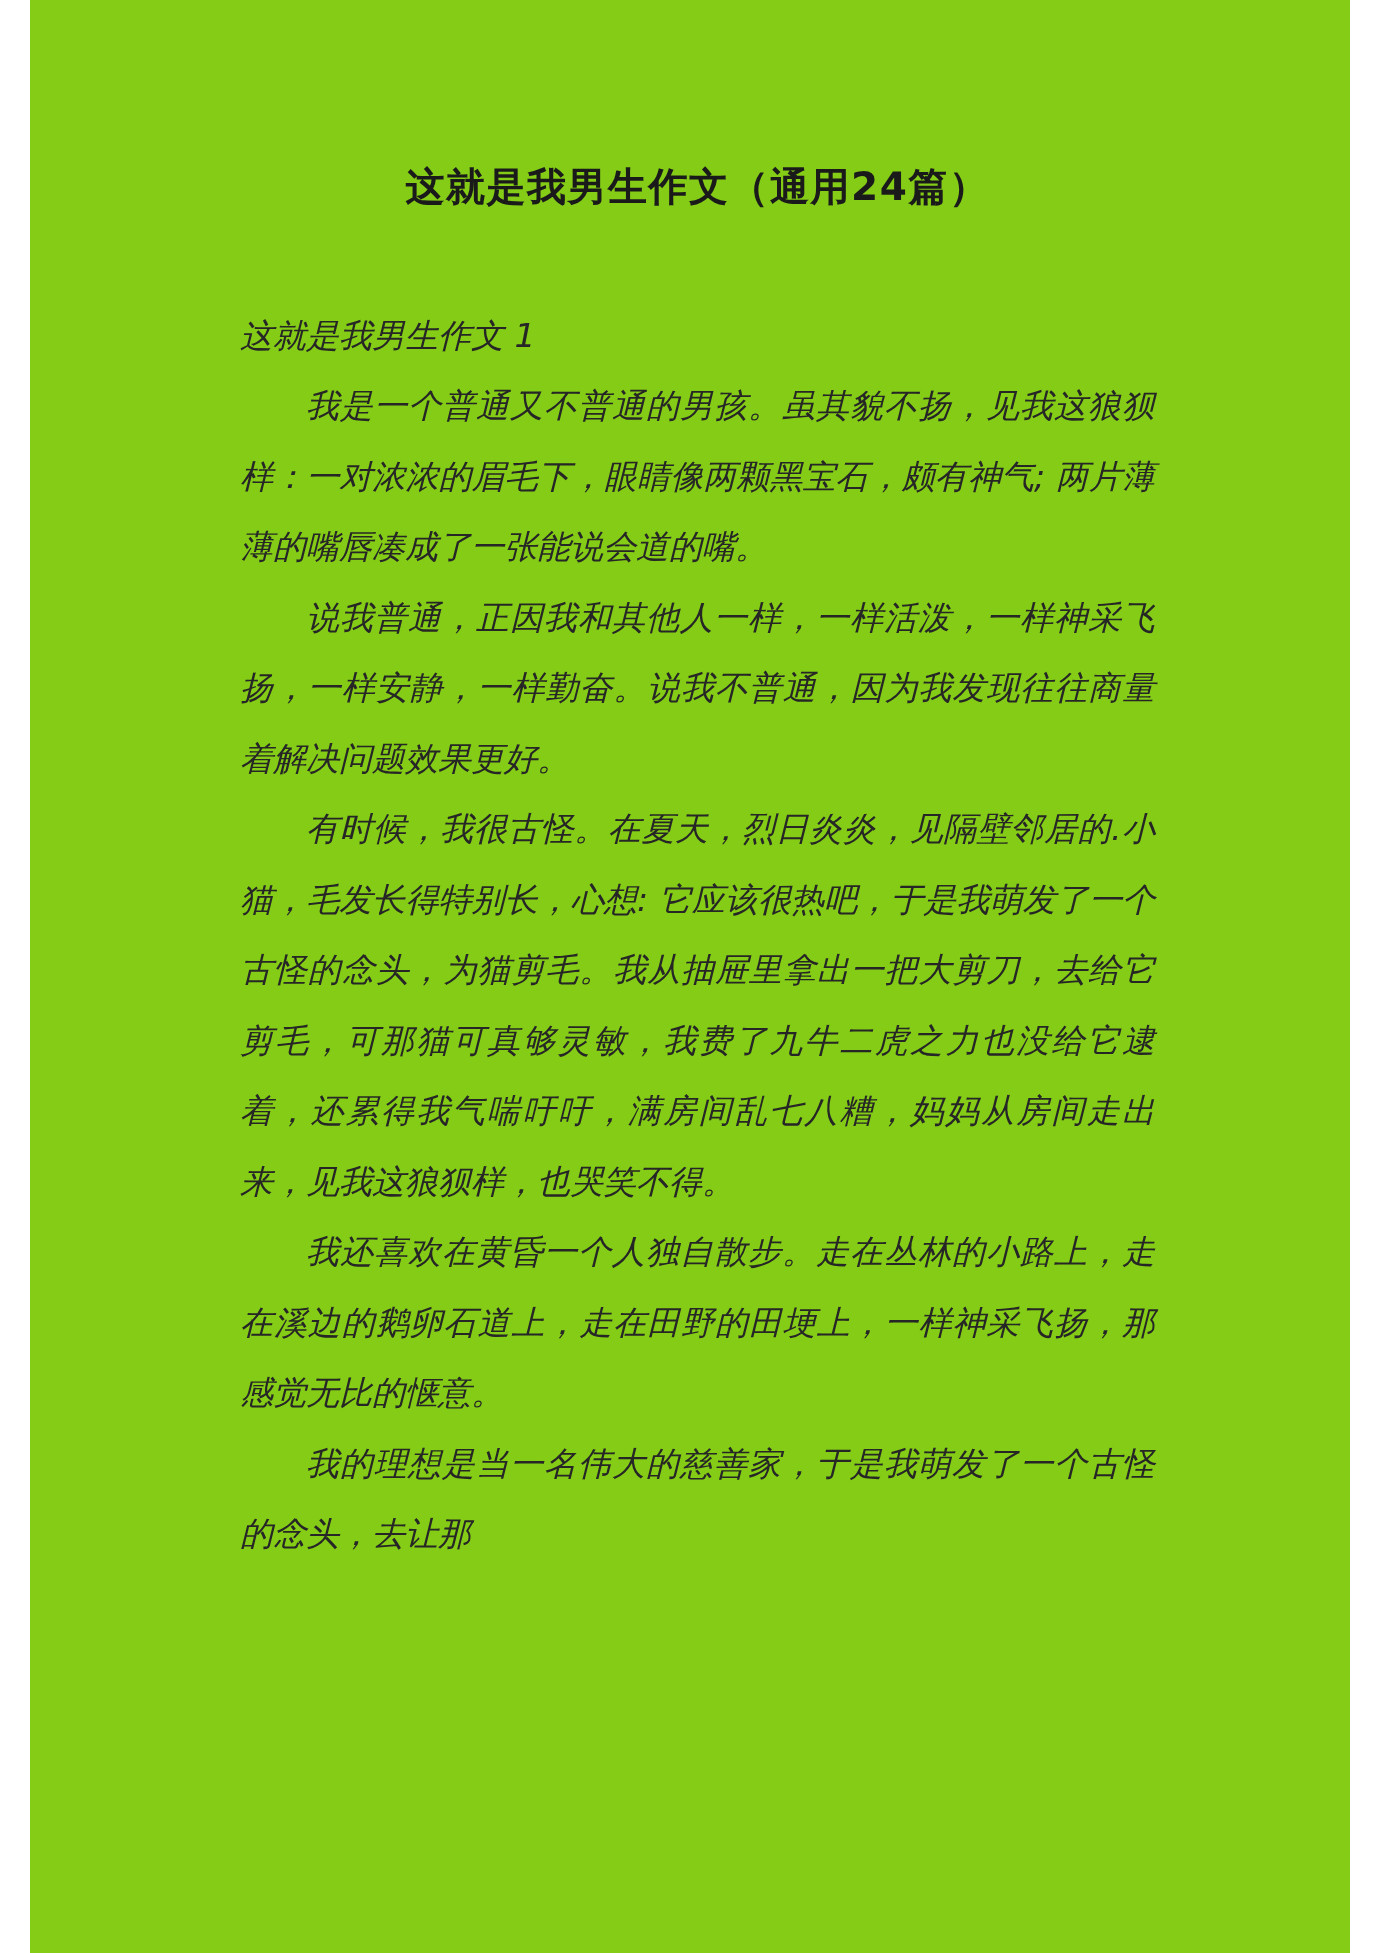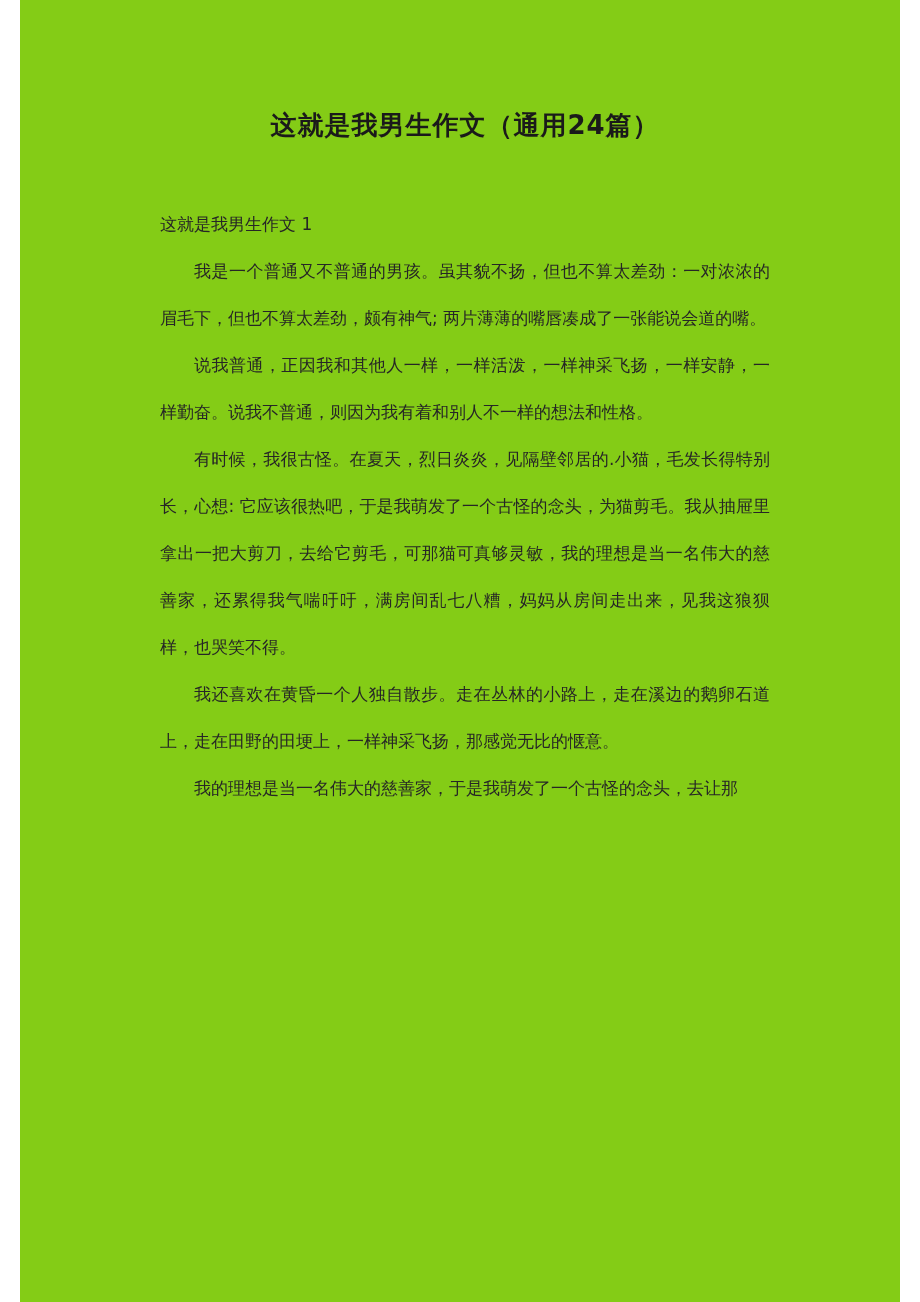--- a/index.html
+++ b/index.html
@@ -25,42 +25,43 @@
   .title {
     margin: 0 0 58px 0;
     text-align: center;
     font-size: 26px;
     font-weight: bold;
     color: #1a1a1a;
     letter-spacing: 1px;
     line-height: 1.35;
   }
   .doc-body {
-    font-size: 17px;
+    font-size: 22px;
     line-height: 47px;
+    font-style: italic;
   }
   .para {
     margin: 0;
     text-align: justify;
     text-justify: inter-ideograph;
     word-break: break-all;
     color: #262626;
   }
   .para.indent {
     text-indent: 2em;
   }
 </style>
 </head>
 <body>
 
 <div class="page">
   <div class="content">
     <h1 class="title">这就是我男生作文（通用24篇）</h1>
     <div class="doc-body">
         <p class="para">这就是我男生作文 1</p>
-        <p class="para indent">我是一个普通又不普通的男孩。虽其貌不扬，但也不算太差劲：一对浓浓的眉毛下，但也不算太差劲，颇有神气; 两片薄薄的嘴唇凑成了一张能说会道的嘴。</p>
-        <p class="para indent">说我普通，正因我和其他人一样，一样活泼，一样神采飞扬，一样安静，一样勤奋。说我不普通，则因为我有着和别人不一样的想法和性格。</p>
-        <p class="para indent">有时候，我很古怪。在夏天，烈日炎炎，见隔壁邻居的.小猫，毛发长得特别长，心想: 它应该很热吧，于是我萌发了一个古怪的念头，为猫剪毛。我从抽屉里拿出一把大剪刀，去给它剪毛，可那猫可真够灵敏，我的理想是当一名伟大的慈善家，还累得我气喘吁吁，满房间乱七八糟，妈妈从房间走出来，见我这狼狈样，也哭笑不得。</p>
+        <p class="para indent">我是一个普通又不普通的男孩。虽其貌不扬，见我这狼狈样：一对浓浓的眉毛下，眼睛像两颗黑宝石，颇有神气; 两片薄薄的嘴唇凑成了一张能说会道的嘴。</p>
+        <p class="para indent">说我普通，正因我和其他人一样，一样活泼，一样神采飞扬，一样安静，一样勤奋。说我不普通，因为我发现往往商量着解决问题效果更好。</p>
+        <p class="para indent">有时候，我很古怪。在夏天，烈日炎炎，见隔壁邻居的.小猫，毛发长得特别长，心想: 它应该很热吧，于是我萌发了一个古怪的念头，为猫剪毛。我从抽屉里拿出一把大剪刀，去给它剪毛，可那猫可真够灵敏，我费了九牛二虎之力也没给它逮着，还累得我气喘吁吁，满房间乱七八糟，妈妈从房间走出来，见我这狼狈样，也哭笑不得。</p>
         <p class="para indent">我还喜欢在黄昏一个人独自散步。走在丛林的小路上，走在溪边的鹅卵石道上，走在田野的田埂上，一样神采飞扬，那感觉无比的惬意。</p>
         <p class="para indent">我的理想是当一名伟大的慈善家，于是我萌发了一个古怪的念头，去让那</p>
       </div>
   </div>
 </div>
 
 </body></html>

